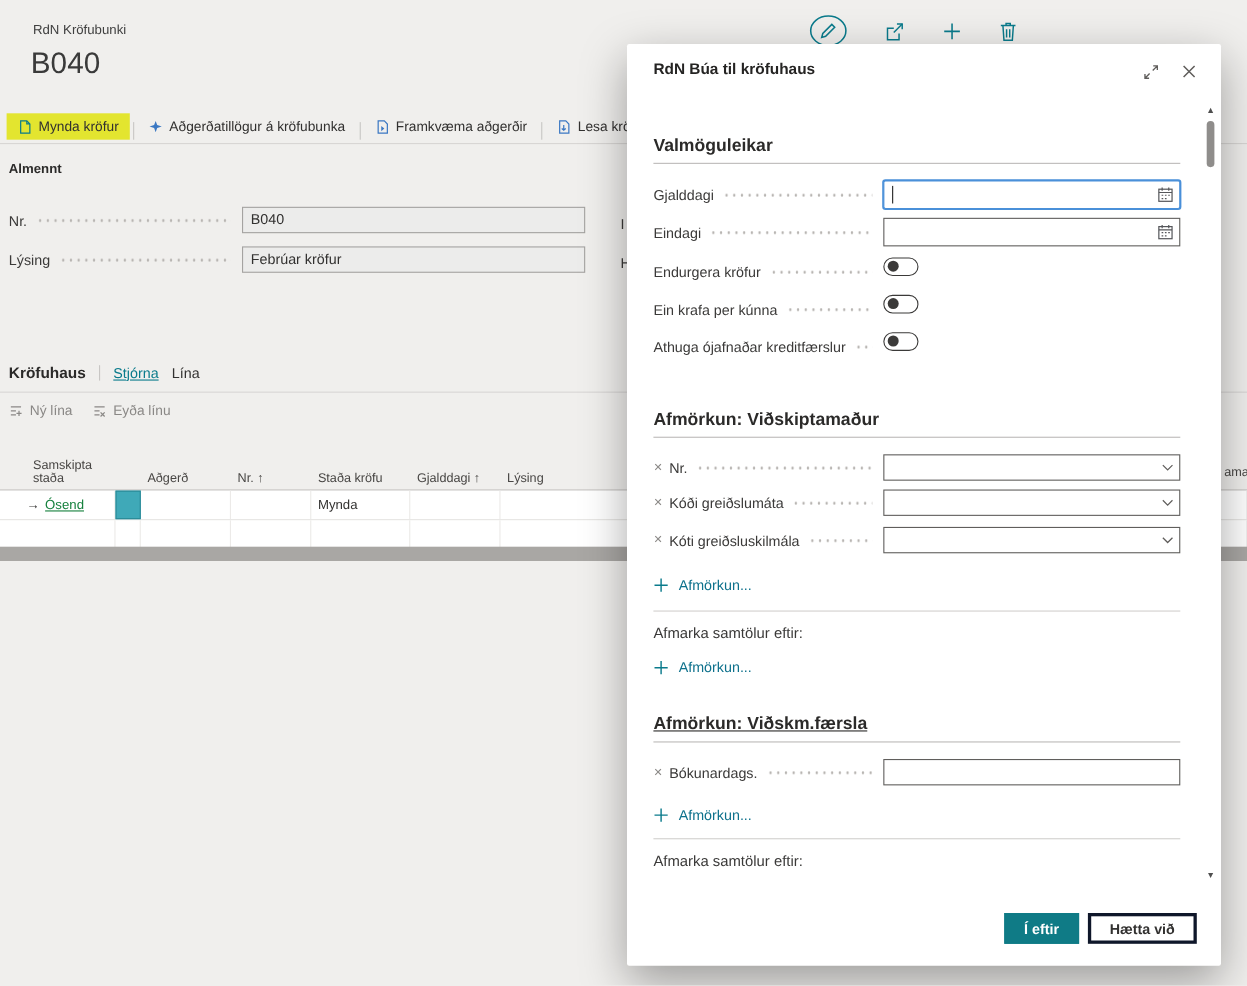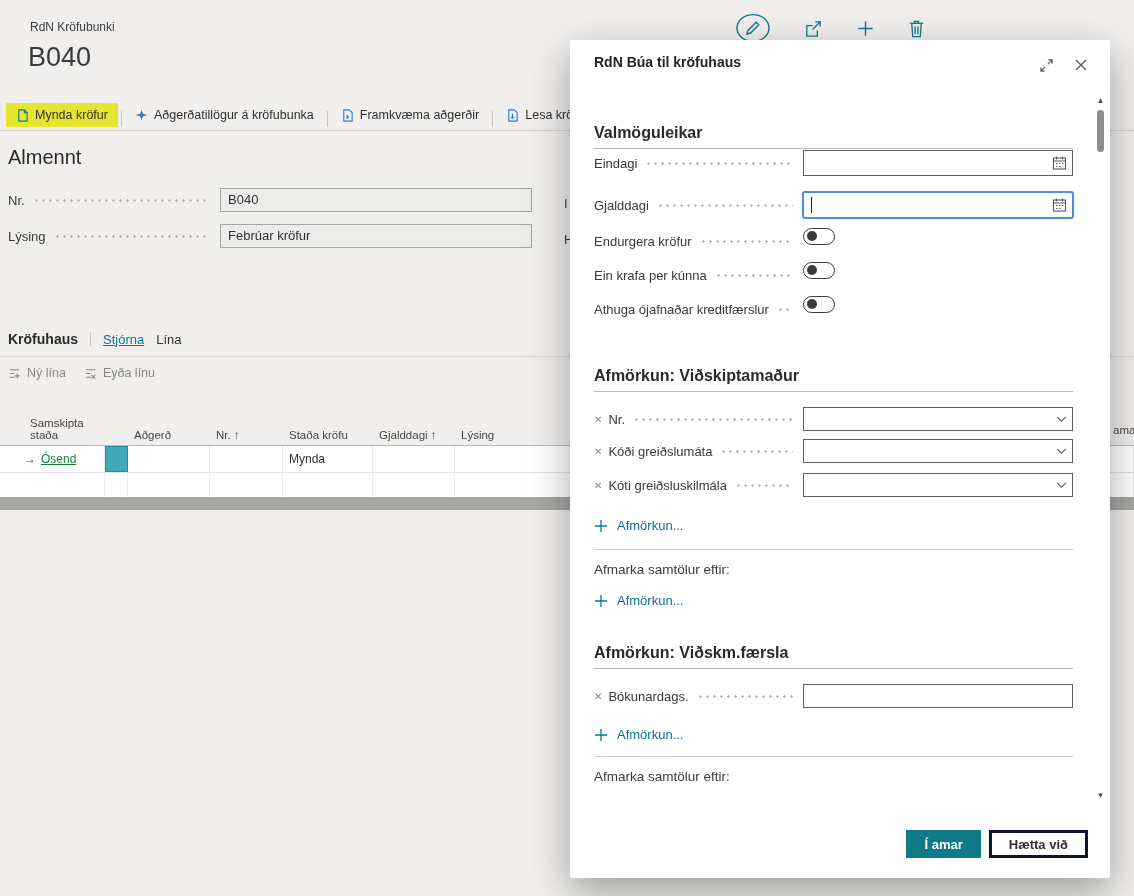--- a/index.html
+++ b/index.html
@@ -13,21 +13,21 @@
   .breadcrumb{left:30px;top:20px;font-size:12px;color:#404040;}
   .page-title{left:28px;top:42px;font-size:27px;font-weight:400;color:#3a3a3a;}
   .hdr-icons{left:735px;top:12px;display:flex;align-items:center;gap:32px;height:32px;}
   .hicon{display:inline-flex;align-items:center;justify-content:center;cursor:pointer;}
   .action-bar{left:6px;top:99px;height:28px;display:flex;align-items:flex-end;}
   .abtn{display:flex;align-items:center;gap:6px;border:none;background:transparent;
     font:inherit;font-size:12.5px;color:#323130;padding:5px 10px;cursor:pointer;white-space:nowrap;}
   .abtn.highlight{background:#e3e52f;}
   .vdiv{width:1px;height:16px;background:#c8c6c4;margin:0 3px;}
   .hline{left:0;width:1134px;height:0;border-top:1px solid #d8d6d4;}
-  .sec-title{left:8px;font-size:20px;font-weight:400;color:#2b2a29;}
+  .sec-title{left:8px;font-size:12px;font-weight:700;color:#2b2a29;}
   .bg-row{left:8px;width:524px;display:flex;align-items:center;height:24px;}
   .bg-label{font-size:13px;color:#3b3a39;white-space:nowrap;}
   .leader{flex:1 1 auto;min-width:8px;height:3px;margin:0 10px 0 8px;align-self:center;
     background-image:radial-gradient(circle,#b8b5b2 1.1px,transparent 1.4px);
     background-size:7px 3px;background-repeat:repeat-x;background-position:0 50%;}
   .bg-input{flex:0 0 296px;height:22px;line-height:22px;background:#ececeb;
     border:1px solid #a5a3a1;padding:0 7px;font-size:13px;color:#323130;box-sizing:content-box;}
   .clip-frag{left:564px;font-size:13px;color:#3b3a39;}
   .sub-header{left:8px;top:331px;display:flex;align-items:center;gap:12px;}
   .sub-title{font-size:14px;font-weight:700;color:#2b2a29;}
@@ -261,49 +261,49 @@
   </span>
   <span class="abs dlg-icon dlg-close">
     <svg width="14" height="14" viewBox="0 0 14 14" fill="none" stroke="#605e5c" stroke-width="1.4">
       <path d="M2 2l10 10M12 2L2 12"></path>
     </svg>
   </span>
 
   <div class="dlg-content">
     <div class="dsec" style="margin-top:84px;">Valmöguleikar</div>
 
-    <div class="drow">
-      <span class="dlabel">Eindagi</span>
-      <span class="leader"></span>
-      <div class="dcontrol">
-        <input class="dinput" type="text" style="">
-        <span class="ctl-icon">
-          <svg width="15" height="15" viewBox="0 0 15 15" fill="none" stroke="#55565a" stroke-width="1.1">
-            <rect x="1.5" y="2.5" width="12" height="11"></rect>
-              <path d="M1.5 5.5h12M4.5 1v3M10.5 1v3"></path>
-            <path d="M4 8h1.5M7 8h1.5M10 8h1.5M4 11h1.5M7 11h1.5"></path>
-          </svg>
-        </span>
-      </div>
-    </div>
     <div class="drow" style="margin-top:14px;">
       <span class="dlabel">Gjalddagi</span>
       <span class="leader"></span>
       <div class="dcontrol focused">
         <input class="dinput" type="text" style="">
         <span class="caret"></span>
         <span class="ctl-icon">
           <svg width="15" height="15" viewBox="0 0 15 15" fill="none" stroke="#55565a" stroke-width="1.1">
             <rect x="1.5" y="2.5" width="12" height="11"></rect>
               <path d="M1.5 5.5h12M4.5 1v3M10.5 1v3"></path>
             <path d="M4 8h1.5M7 8h1.5M10 8h1.5M4 11h1.5M7 11h1.5"></path>
           </svg>
         </span>
       </div>
     </div>
+    <div class="drow">
+      <span class="dlabel">Eindagi</span>
+      <span class="leader"></span>
+      <div class="dcontrol">
+        <input class="dinput" type="text" style="">
+        <span class="ctl-icon">
+          <svg width="15" height="15" viewBox="0 0 15 15" fill="none" stroke="#55565a" stroke-width="1.1">
+            <rect x="1.5" y="2.5" width="12" height="11"></rect>
+              <path d="M1.5 5.5h12M4.5 1v3M10.5 1v3"></path>
+            <path d="M4 8h1.5M7 8h1.5M10 8h1.5M4 11h1.5M7 11h1.5"></path>
+          </svg>
+        </span>
+      </div>
+    </div>
 
     <div class="drow" style="margin-top:8px;">
       <span class="dlabel">Endurgera kröfur</span>
       <span class="leader"></span>
       <div class="dcontrol">
         <div class="toggle">
             <span class="knob"></span>
           </div>
       </div>
     </div>
@@ -387,21 +387,21 @@
     <div class="totals-label" style="margin-top:12px;">Afmarka samtölur eftir:</div>
     <div class="add-filter" style="margin-top:16px;">
       <span>
         <svg width="14" height="14" viewBox="0 0 14 14" fill="none" stroke="#0a7b8c" stroke-width="1.3">
             <path d="M7 1v12M1 7h12"></path>
           </svg>
       </span>
       <span class="lbl">Afmörkun...</span>
     </div>
 
-    <div class="dsec" style="margin-top:36px;">Afmörkun: Viðskm.færsla</div>
+    <div class="dsec" style="margin-top:36px;text-decoration:underline;">Afmörkun: Viðskm.færsla</div>
 
     <div class="drow" style="margin-top:14px;height:26px;">
       <span class="dlabel">
         <span class="x-mark">✕</span>
         <span>Bókunardags.</span>
       </span>
       <span class="leader"></span>
       <div class="dcontrol sm">
         <input class="dinput plain" type="text" style="">
       </div>
@@ -420,16 +420,16 @@
     <div class="totals-label" style="margin-top:12px;">Afmarka samtölur eftir:</div>
   </div>
 
   <div class="dscroll">
     <span class="scroll-arrow up">▲</span>
     <span class="scroll-thumb"></span>
     <span class="scroll-arrow down">▼</span>
   </div>
 
   <div class="dlg-footer">
-    <button class="btn primary">Í amar</button>
+    <button class="btn primary">Í eftir</button>
     <button class="btn secondary">Hætta við</button>
   </div>
 </div>
 
 </body></html>

